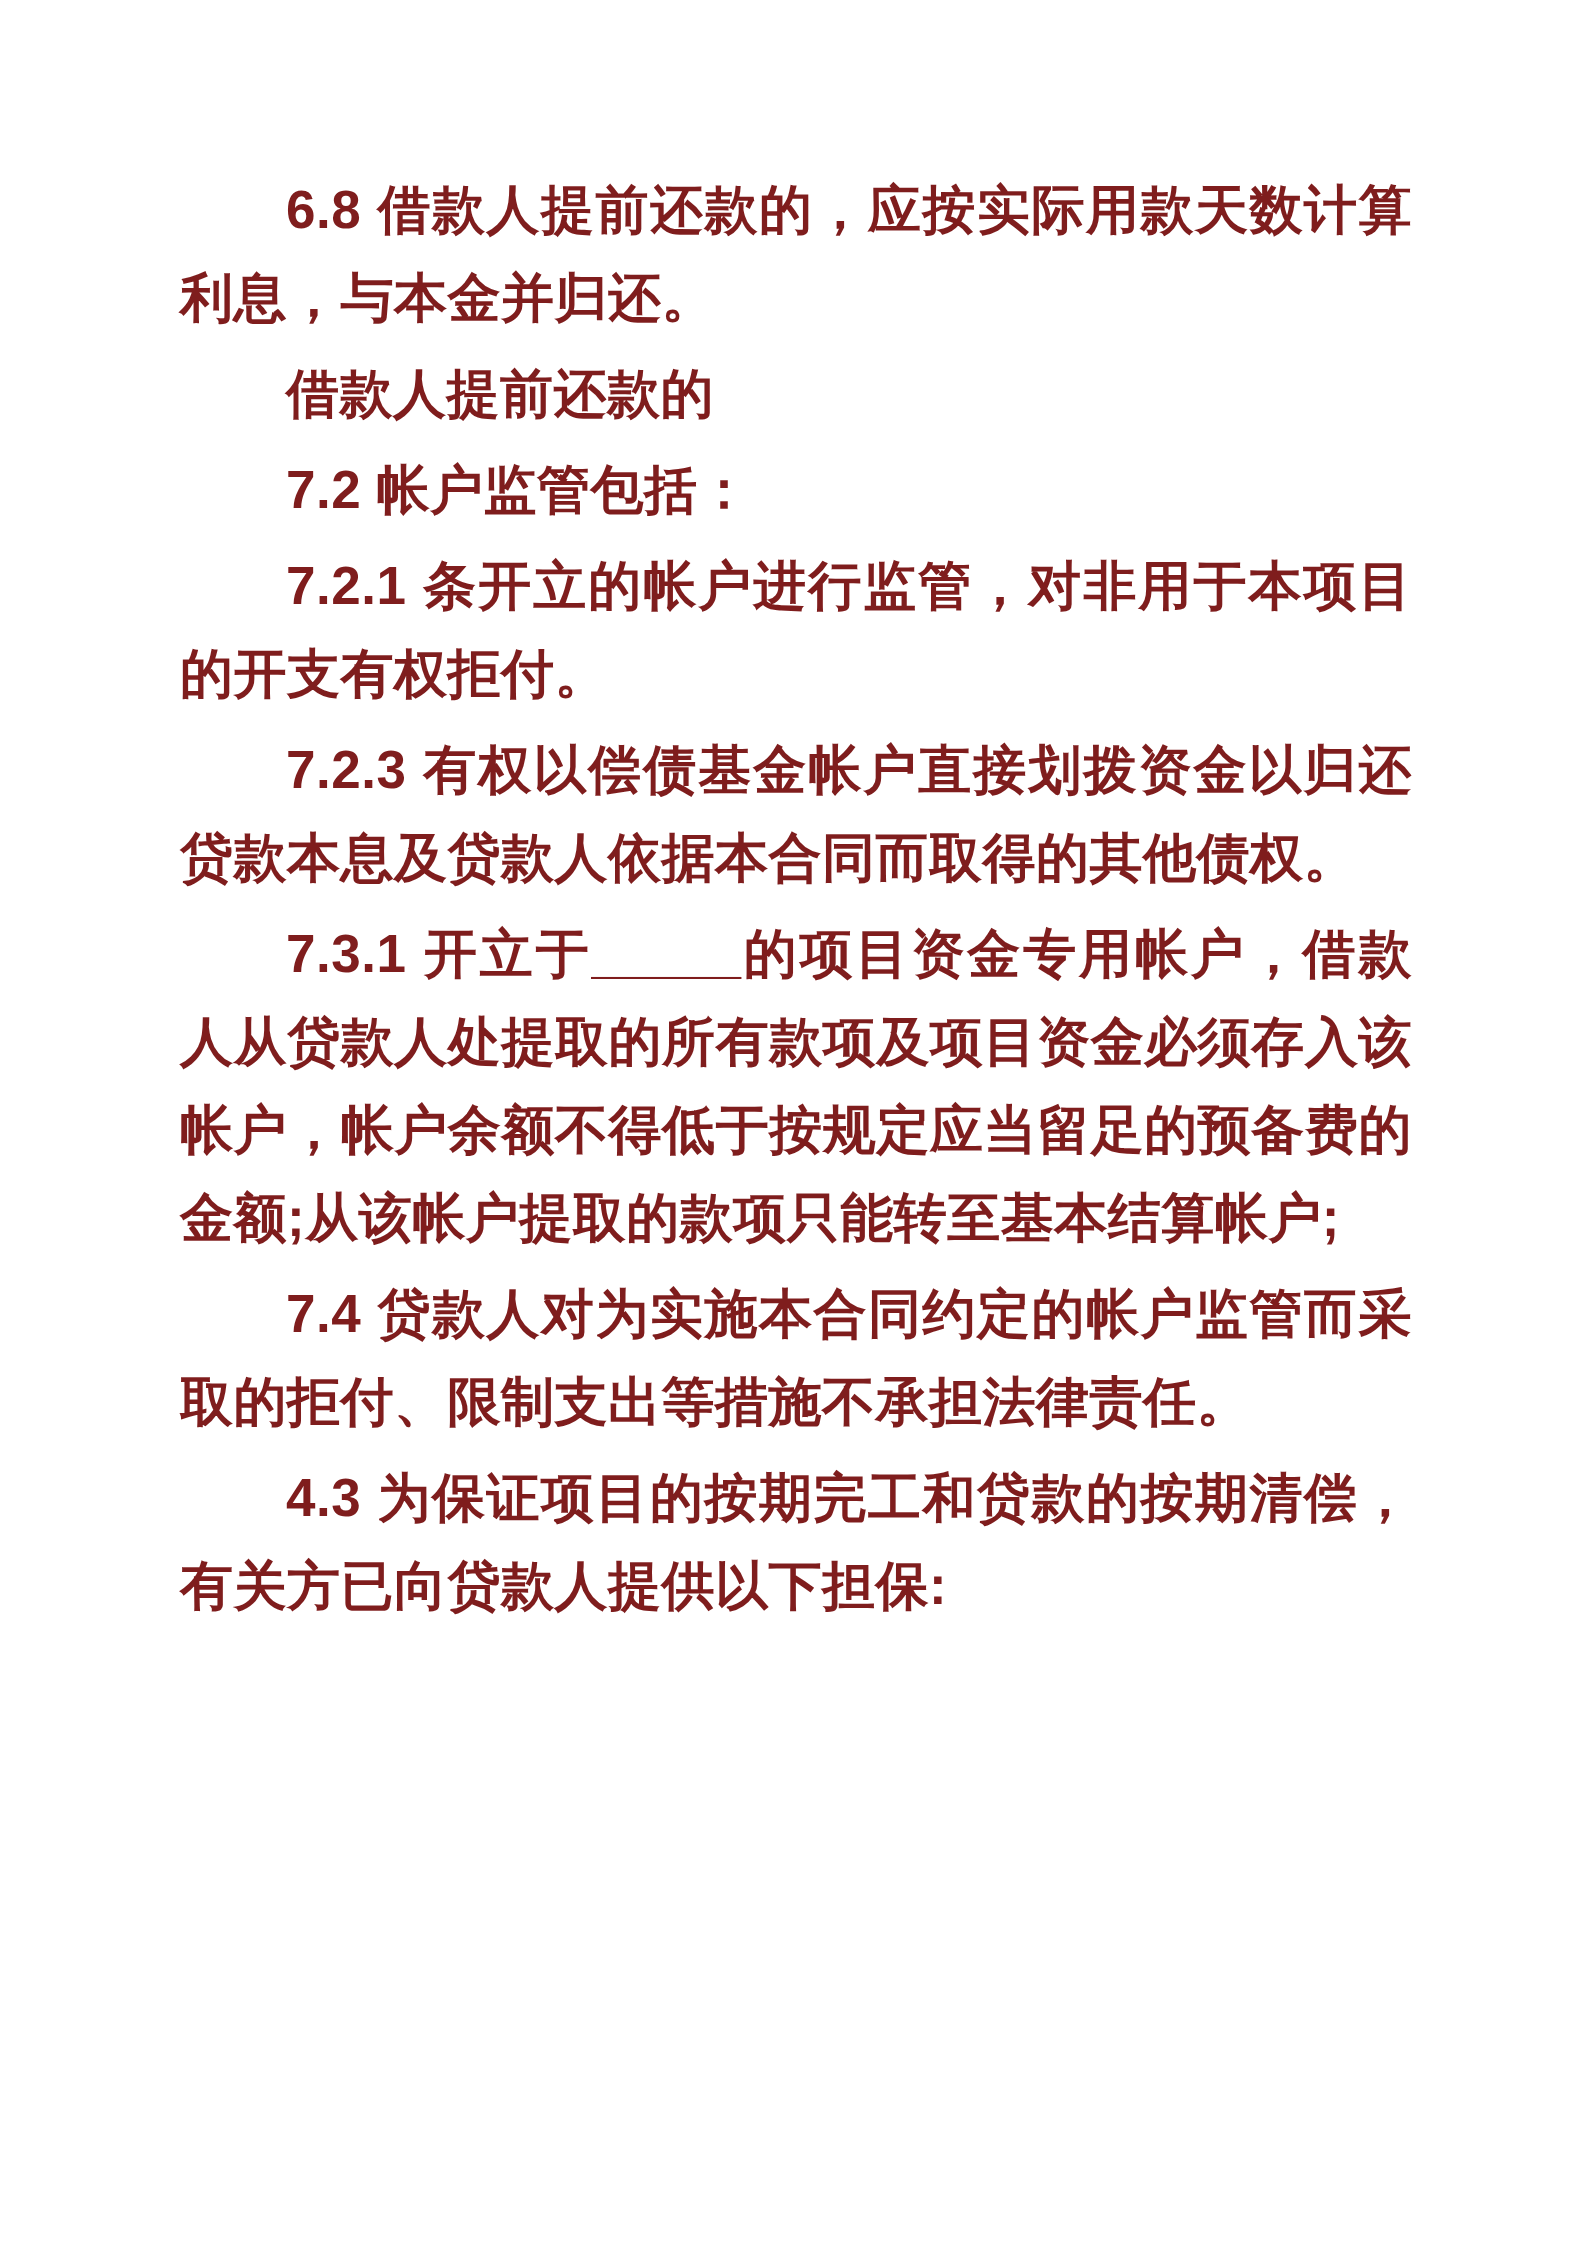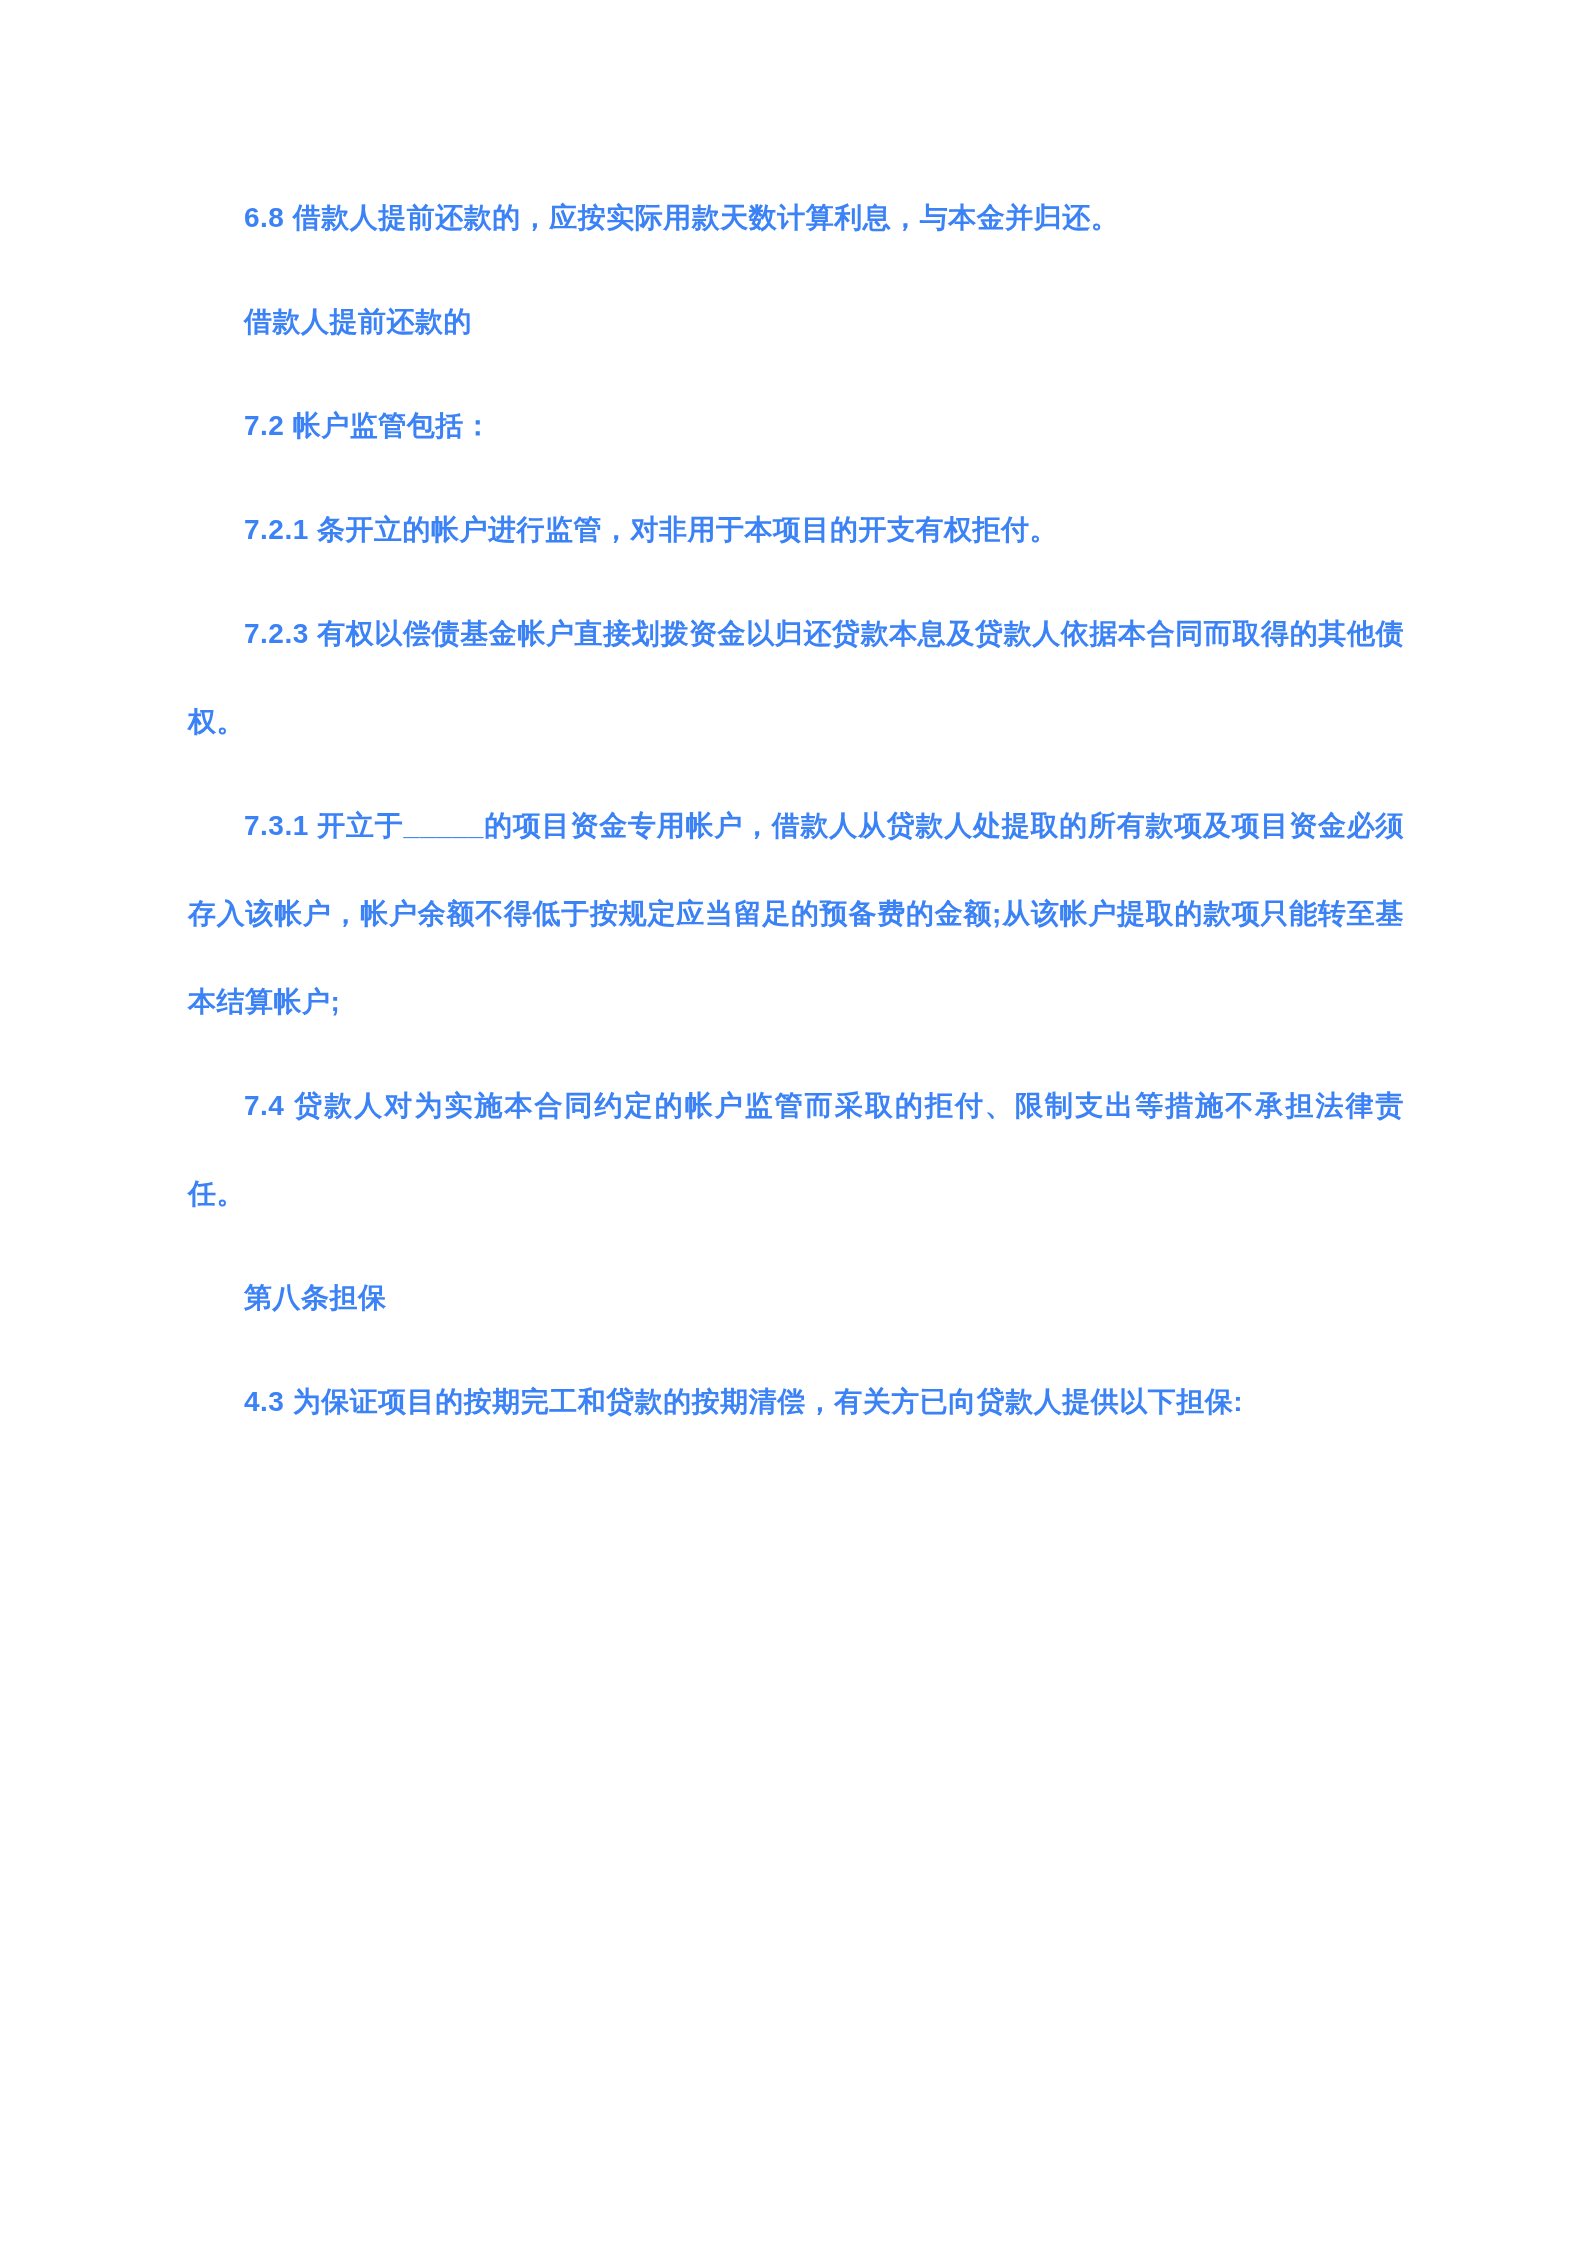--- a/index.html
+++ b/index.html
@@ -14,40 +14,39 @@
     font-family: "Liberation Sans", "DejaVu Sans", sans-serif;
   }
   .page {
     box-sizing: border-box;
     width: 1586px;
     height: 2244px;
     background: #ffffff;
     padding: 158px 166px 120px 172px;
   }
   .doc-body p {
-    margin: 16px;
+    margin: 8px;
     padding: 0;
-    font-size: 28px;
+    font-size: 53px;
     line-height: 88px;
     font-weight: 700;
-    color: #3b82f6;
+    color: #7f1d1d;
     text-indent: 2em;
     text-align: justify;
     letter-spacing: 0.5px;
     word-break: break-all;
   }
 </style>
 </head>
 <body>
 
 <div class="page">
   <div class="doc-body">
       <p>6.8 借款人提前还款的，应按实际用款天数计算利息，与本金并归还。</p>
       <p>借款人提前还款的</p>
       <p>7.2 帐户监管包括：</p>
       <p>7.2.1 条开立的帐户进行监管，对非用于本项目的开支有权拒付。</p>
       <p>7.2.3 有权以偿债基金帐户直接划拨资金以归还贷款本息及贷款人依据本合同而取得的其他债权。</p>
       <p>7.3.1 开立于_____的项目资金专用帐户，借款人从贷款人处提取的所有款项及项目资金必须存入该帐户，帐户余额不得低于按规定应当留足的预备费的金额;从该帐户提取的款项只能转至基本结算帐户;</p>
       <p>7.4 贷款人对为实施本合同约定的帐户监管而采取的拒付、限制支出等措施不承担法律责任。</p>
-      <p>第八条担保</p>
       <p>4.3 为保证项目的按期完工和贷款的按期清偿，有关方已向贷款人提供以下担保:</p>
     </div>
 </div>
 
 </body></html>

